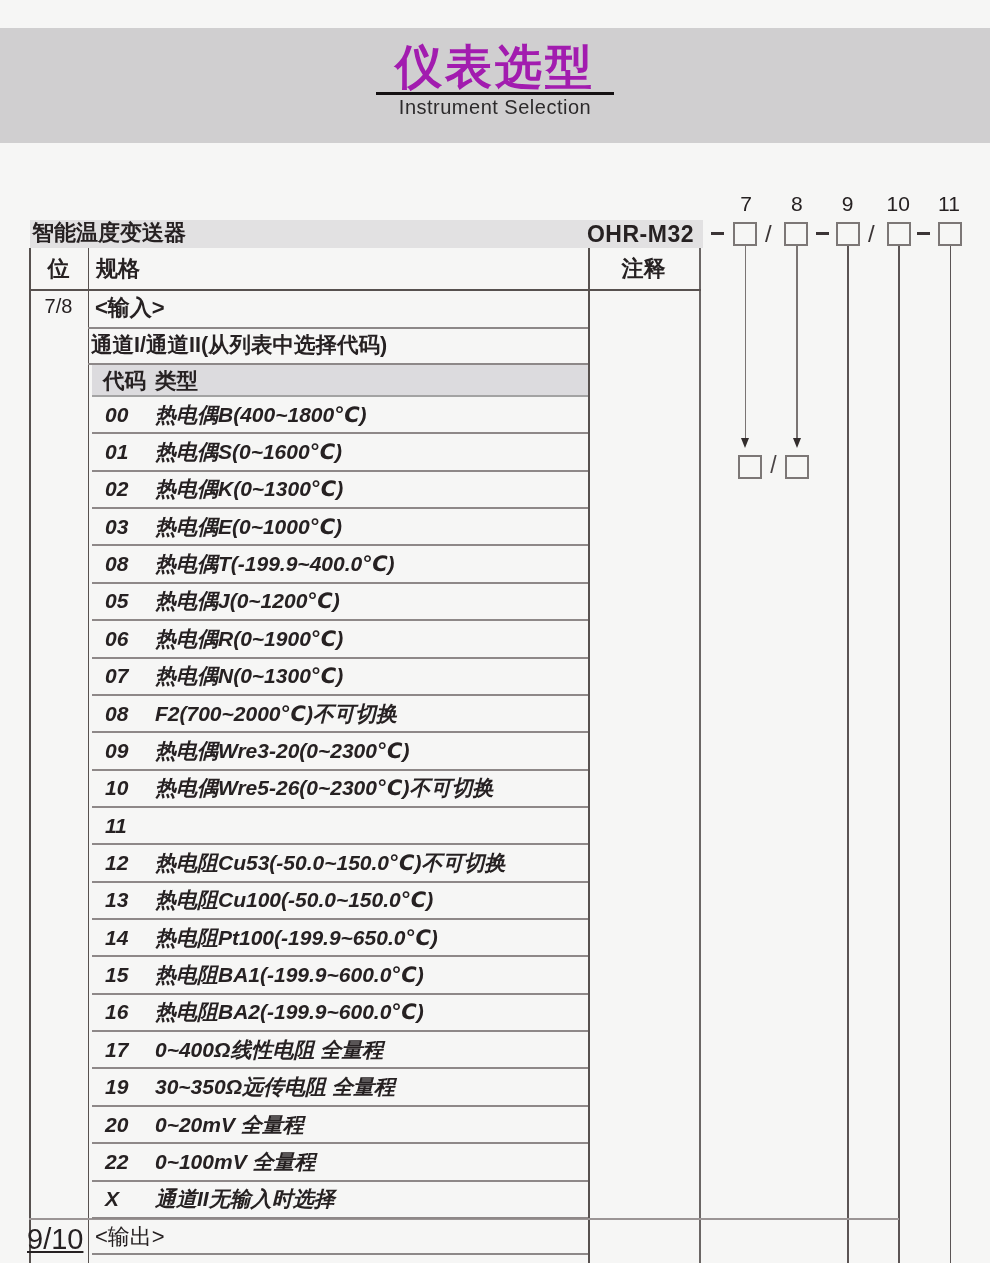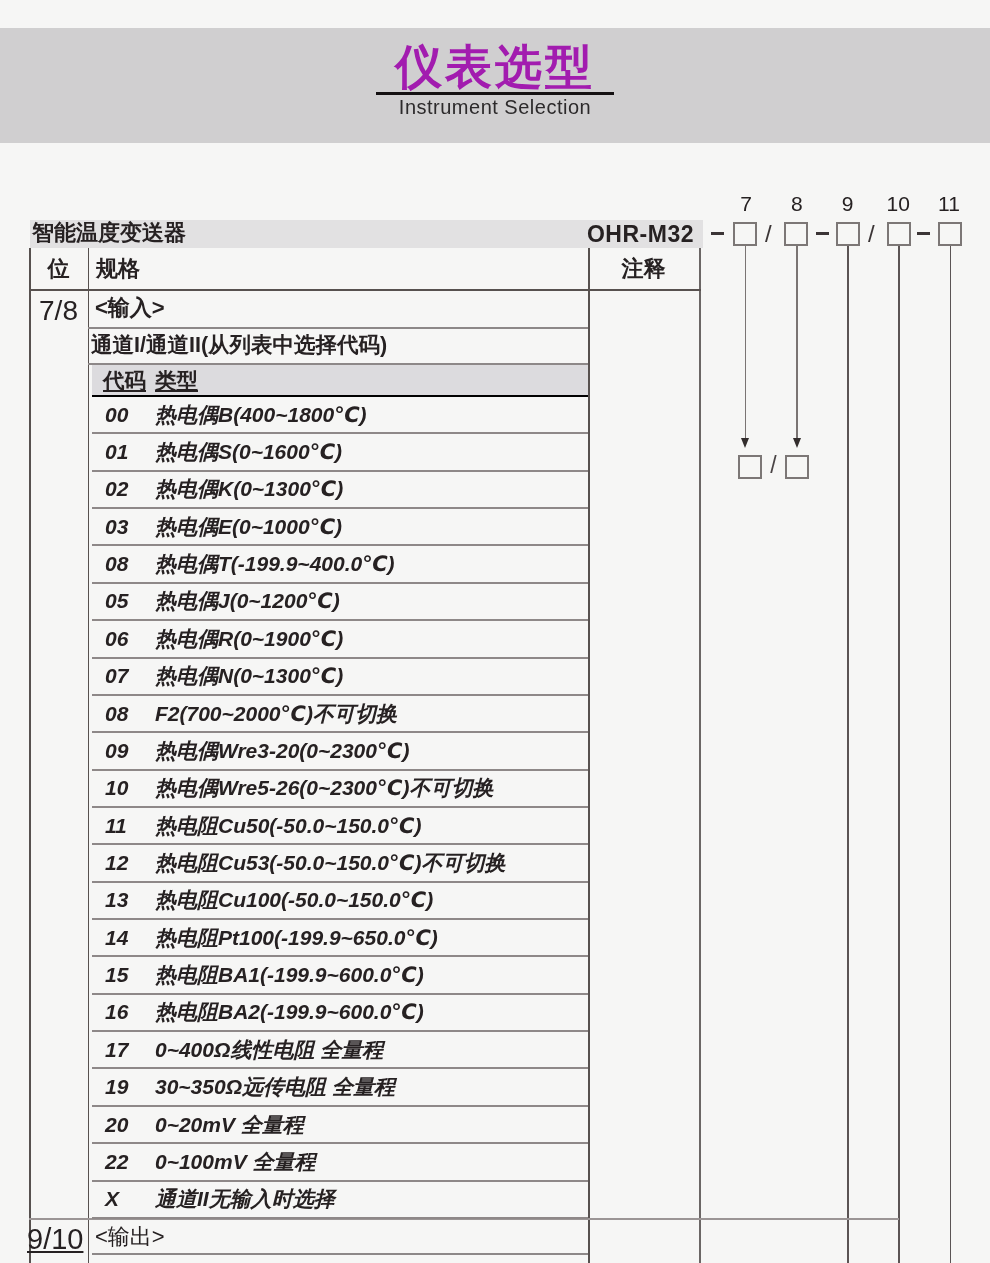--- a/index.html
+++ b/index.html
@@ -59,30 +59,30 @@
   .hl-channel {left:88px;top:363px;  width:500px;height:2px;background:#8d8888;}
   .hl-connect {left:29px;top:1217.5px;width:870px;height:2px;background:#9b9595;}
   .hl-output  {left:92px;top:1252.5px;width:496px;height:2px;background:#8d8888;}
 
   
   .cell{position:absolute;white-space:nowrap;}
   .th{font-weight:700;font-size:22px;}
   .th-pos {left:29px;top:254px;width:59px;text-align:center;}
   .th-spec{left:96px;top:254px;}
   .th-note{left:588px;top:254px;width:111px;text-align:center;}
-  .pos-78 {left:29px;top:295px;width:59px;text-align:center;font-size:28px;}
+  .pos-78 {left:29px;top:295px;width:59px;text-align:center;font-size:20px;}
   .row-input  {left:95px;top:293px;font-weight:700;font-size:22px;}
   .row-channel{left:91px;top:330px;font-weight:700;font-size:21.5px;}
   .pos-910{left:27px;top:1223px;width:61px;text-align:left;font-size:29px;text-decoration:underline;}
   .row-output{left:95px;top:1222px;font-weight:400;font-size:22px;}
 
   
   .code-area{position:absolute;left:92px;top:365px;width:496px;}
-  .code-header{height:32px;box-sizing:border-box;background:#dcdbde;border-bottom:2px solid #000000;
-    display:flex;align-items:center;font-weight:700;font-size:21.5px;text-decoration:underline;}
+  .code-header{height:32px;box-sizing:border-box;background:#dcdbde;border-bottom:2px solid #a3a3a3;
+    display:flex;align-items:center;font-weight:700;font-size:21.5px;}
   .code-header .c-num{width:63px;padding-left:11px;box-sizing:border-box;}
   .code-row{height:37.36px;box-sizing:border-box;border-bottom:2px solid #8e8888;
     display:flex;align-items:center;font-weight:600;font-size:21px;white-space:nowrap;font-style:italic;}
   .code-row .c-num{width:63px;padding-left:13px;box-sizing:border-box;flex:none;}
   .c-label{flex:none;}
 </style>
 </head>
 <body>
 
 <div class="page">
@@ -208,21 +208,20 @@
         <span class="c-label">热电偶Wre3-20(0~2300℃)</span>
       </div>
 
       <div class="code-row">
         <span class="c-num">10</span>
         <span class="c-label">热电偶Wre5-26(0~2300℃)不可切换</span>
       </div>
 
       <div class="code-row">
         <span class="c-num">11</span>
-        <span class="c-label">热电阻Cu50(-50.0~150.0℃)</span>
       </div>
 
       <div class="code-row">
         <span class="c-num">12</span>
         <span class="c-label">热电阻Cu53(-50.0~150.0℃)不可切换</span>
       </div>
 
       <div class="code-row">
         <span class="c-num">13</span>
         <span class="c-label">热电阻Cu100(-50.0~150.0℃)</span>

